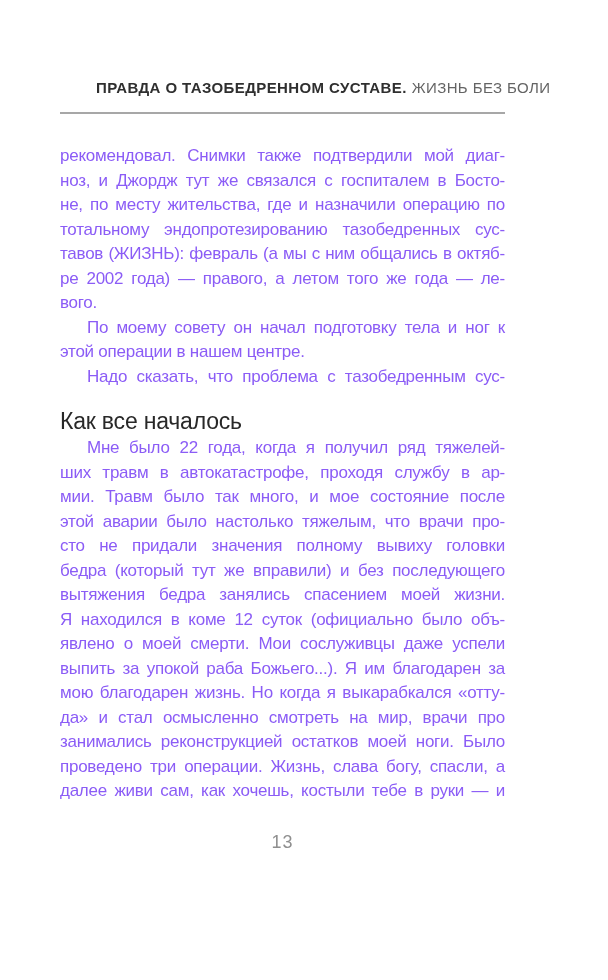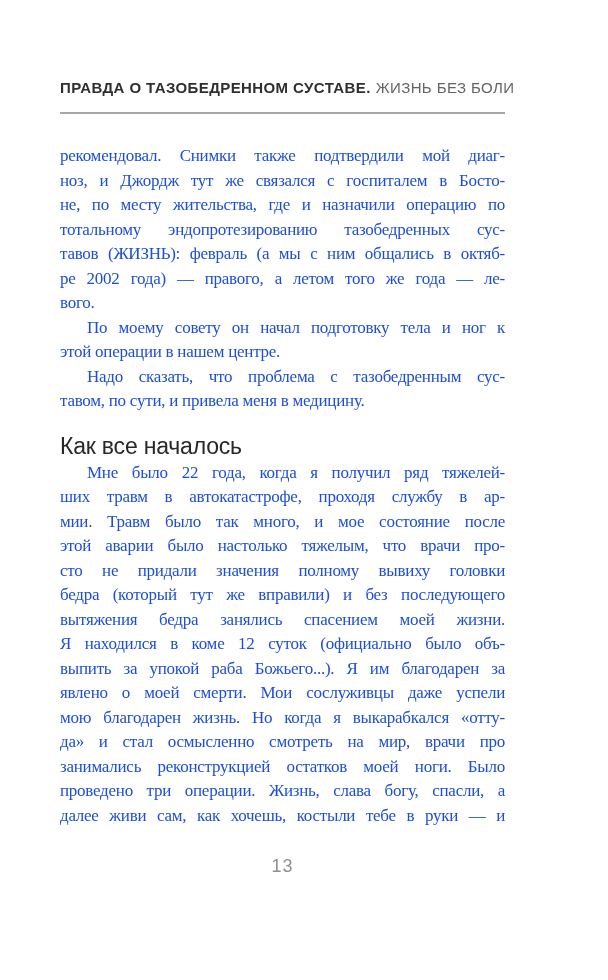--- a/index.html
+++ b/index.html
@@ -20,41 +20,41 @@
     left: 60px; top: 0;
     width: 445px;
   }
   .running-header {
     margin-top: 79px;
     text-align: center;
     font-size: 15px;
     line-height: 17px;
     letter-spacing: 0.4px;
     white-space: nowrap;
+    margin-left: 36px;
   }
   .running-header .title-bold {
     font-weight: 700;
     color: #2f2f2f;
   }
   .running-header .title-light {
     font-weight: 400;
     color: #646464;
     margin-left: 5px;
   }
   .rule {
     margin-top: 16px;
     height: 2px;
     background: #a7a7a7;
   }
   .body-text {
     font-size: 17px;
     line-height: 24.5px;
     letter-spacing: -0.25px;
-    color: #1d4ed8;
-    font-family: Liberation Serif, serif;
+    color: #8b5cf6;
   }
   .body-text.first-block { margin-top: 30px; }
   .body-text.section-block { }
   .para { margin: 0; }
   .tline {
     text-align: justify;
     text-align-last: justify;
     text-justify: inter-word;
     white-space: normal;
   }
@@ -97,38 +97,37 @@
           <div class="tline">тавов (ЖИЗНЬ): февраль (а мы с ним общались в октяб-</div>
           <div class="tline">ре 2002 года) — правого, а летом того же года — ле-</div>
           <div class="tline endline">вого.</div>
         </div>
         <div class="para">
           <div class="tline indent">По моему совету он начал подготовку тела и ног к</div>
           <div class="tline endline">этой операции в нашем центре.</div>
         </div>
         <div class="para">
           <div class="tline indent">Надо сказать, что проблема с тазобедренным сус-</div>
-          <div class="tline endline">тавом, по сути, и привела меня в медицину.</div>
         </div>
       </div>
 
     <h2 class="section-heading">Как все началось</h2>
 
     <div class="body-text section-block">
         <div class="para">
           <div class="tline indent">Мне было 22 года, когда я получил ряд тяжелей-</div>
           <div class="tline">ших травм в автокатастрофе, проходя службу в ар-</div>
           <div class="tline">мии. Травм было так много, и мое состояние после</div>
           <div class="tline">этой аварии было настолько тяжелым, что врачи про-</div>
           <div class="tline">сто не придали значения полному вывиху головки</div>
           <div class="tline">бедра (который тут же вправили) и без последующего</div>
           <div class="tline">вытяжения бедра занялись спасением моей жизни.</div>
           <div class="tline">Я находился в коме 12 суток (официально было объ-</div>
+          <div class="tline">явлено о моей смерти. Мои сослуживцы даже успели</div>
           <div class="tline">выпить за упокой раба Божьего...). Я им благодарен за</div>
-          <div class="tline">явлено о моей смерти. Мои сослуживцы даже успели</div>
           <div class="tline">мою благодарен жизнь. Но когда я выкарабкался «отту-</div>
           <div class="tline">да» и стал осмысленно смотреть на мир, врачи про</div>
           <div class="tline">занимались реконструкцией остатков моей ноги. Было</div>
           <div class="tline">проведено три операции. Жизнь, слава богу, спасли, а</div>
           <div class="tline">далее живи сам, как хочешь, костыли тебе в руки — и</div>
         </div>
       </div>
 
     <div class="page-number">13</div>
 

